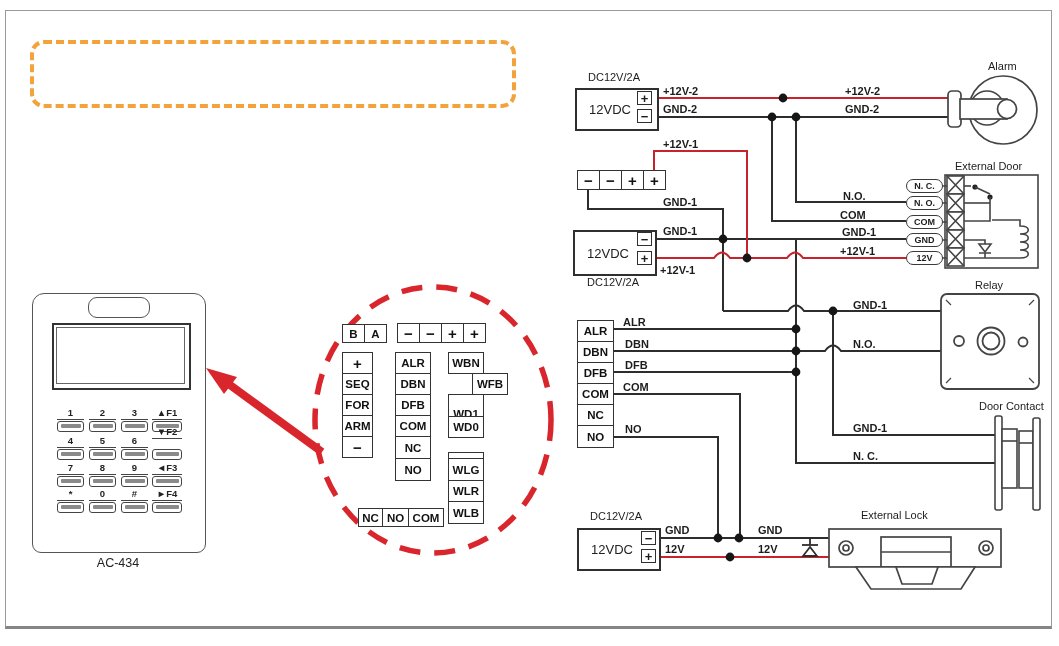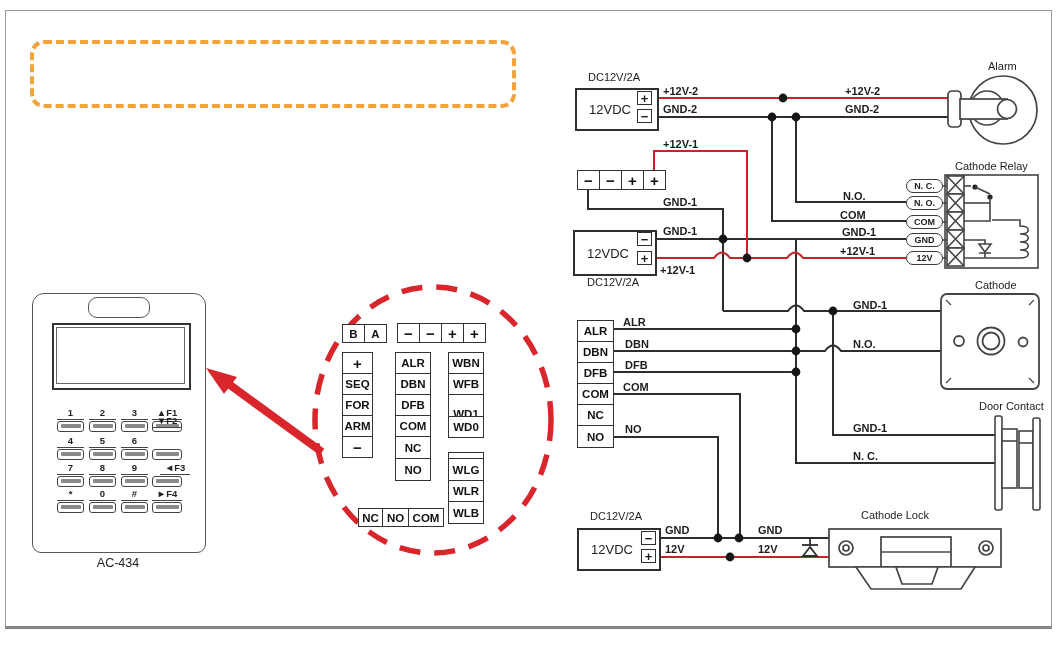--- a/index.html
+++ b/index.html
@@ -224,21 +224,21 @@
     <div class="c sym" style="left:342px;top:436px;width:31px;height:22px;">−</div>
 
     <div class="c" style="left:395px;top:352px;width:36px;height:22px;">ALR</div>
     <div class="c" style="left:395px;top:373px;width:36px;height:22px;">DBN</div>
     <div class="c" style="left:395px;top:394px;width:36px;height:22px;">DFB</div>
     <div class="c" style="left:395px;top:415px;width:36px;height:22px;">COM</div>
     <div class="c" style="left:395px;top:436px;width:36px;height:23px;">NC</div>
     <div class="c" style="left:395px;top:458px;width:36px;height:23px;">NO</div>
 
     <div class="c" style="left:448px;top:352px;width:36px;height:22px;">WBN</div>
-    <div class="c" style="left:448px;top:373px;width:36px;height:22px;">WFB</div>
+    <div class="c" style="left:472px;top:373px;width:36px;height:22px;">WFB</div>
     <div class="c" style="left:448px;top:394px;width:36px;height:40px;">WD1</div>
     <div class="c" style="left:448px;top:416px;width:36px;height:22px;">WD0</div>
     <div class="c" style="left:448px;top:437px;width:36px;height:22px;margin-top:15px;">WOP</div>
     <div class="c" style="left:448px;top:458px;width:36px;height:23px;">WLG</div>
     <div class="c" style="left:448px;top:480px;width:36px;height:22px;">WLR</div>
     <div class="c" style="left:448px;top:501px;width:36px;height:23px;">WLB</div>
 
     <div class="c" style="left:358px;top:508px;width:25px;height:19px;">NC</div>
     <div class="c" style="left:382px;top:508px;width:27px;height:19px;">NO</div>
     <div class="c" style="left:408px;top:508px;width:36px;height:19px;">COM</div>
@@ -246,24 +246,24 @@
 
   <div>
     <div class="oval" style="left:906px;top:179px;">N. C.</div>
     <div class="oval" style="left:906px;top:196px;">N. O.</div>
     <div class="oval" style="left:906px;top:215px;">COM</div>
     <div class="oval" style="left:906px;top:233px;">GND</div>
     <div class="oval" style="left:906px;top:251px;">12V</div>
   </div>
 
   <div class="complabel" style="left:988px;top:60px;">Alarm</div>
-  <div class="complabel" style="left:955px;top:160px;">Cathode Relay</div>
-  <div class="complabel" style="left:975px;top:279px;">Cathode</div>
+  <div class="complabel" style="left:955px;top:160px;">External Door</div>
+  <div class="complabel" style="left:975px;top:279px;">Relay</div>
   <div class="complabel" style="left:979px;top:400px;">Door  Contact</div>
-  <div class="complabel" style="left:861px;top:509px;">Cathode Lock</div>
+  <div class="complabel" style="left:861px;top:509px;">External Lock</div>
 
   <div class="wl" style="left:663px;top:85px;">+12V-2</div>
   <div class="wl" style="left:845px;top:85px;">+12V-2</div>
   <div class="wl" style="left:663px;top:103px;">GND-2</div>
   <div class="wl" style="left:845px;top:103px;">GND-2</div>
   <div class="wl" style="left:663px;top:138px;">+12V-1</div>
   <div class="wl" style="left:663px;top:196px;">GND-1</div>
   <div class="wl" style="left:663px;top:225px;">GND-1</div>
   <div class="wl" style="left:660px;top:264px;">+12V-1</div>
   <div class="wl" style="left:843px;top:190px;">N.O.</div>
@@ -303,38 +303,38 @@
     <div class="cap" style="left:121px;top:421px;width:27px;">
         <i></i>
       </div>
     <div class="cap" style="left:152px;top:421px;width:30px;">
         <i></i>
       </div>
 
     <div class="klab" style="left:57px;top:435px;width:27px;">4</div>
     <div class="klab" style="left:89px;top:435px;width:27px;">5</div>
     <div class="klab" style="left:121px;top:435px;width:27px;">6</div>
-    <div class="klab" style="left:152px;top:415px;width:30px;">▼F2</div>
+    <div class="klab" style="left:152px;top:426px;width:30px;">▼F2</div>
     <div class="cap" style="left:57px;top:449px;width:27px;">
         <i></i>
       </div>
     <div class="cap" style="left:89px;top:449px;width:27px;">
         <i></i>
       </div>
     <div class="cap" style="left:121px;top:449px;width:27px;">
         <i></i>
       </div>
     <div class="cap" style="left:152px;top:449px;width:30px;">
         <i></i>
       </div>
 
     <div class="klab" style="left:57px;top:462px;width:27px;">7</div>
     <div class="klab" style="left:89px;top:462px;width:27px;">8</div>
     <div class="klab" style="left:121px;top:462px;width:27px;">9</div>
-    <div class="klab" style="left:160px;top:462px;width:30px;">◄F3</div>
+    <div class="klab" style="left:152px;top:462px;width:30px;">◄F3</div>
     <div class="cap" style="left:57px;top:476px;width:27px;">
         <i></i>
       </div>
     <div class="cap" style="left:89px;top:476px;width:27px;">
         <i></i>
       </div>
     <div class="cap" style="left:121px;top:476px;width:27px;">
         <i></i>
       </div>
     <div class="cap" style="left:152px;top:476px;width:30px;">

